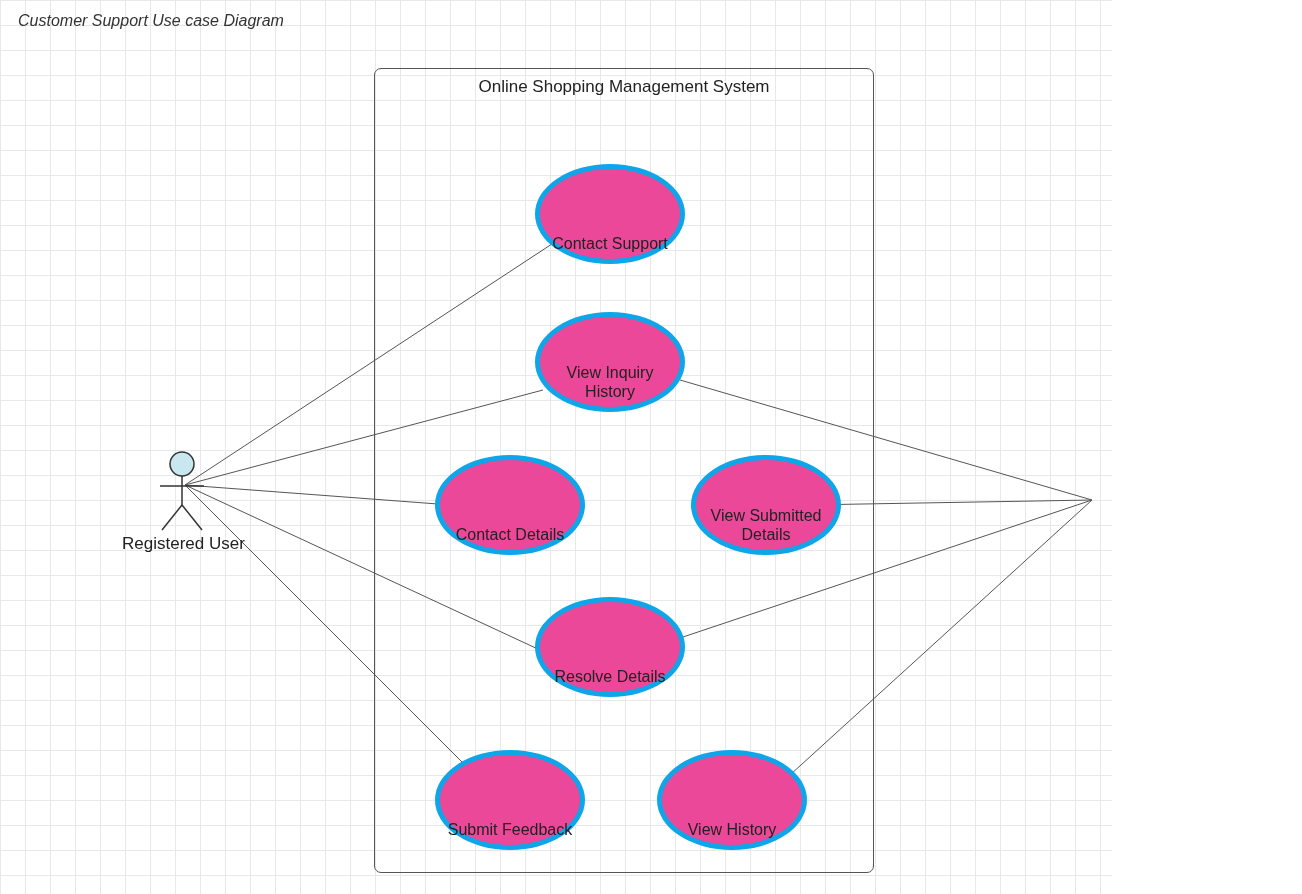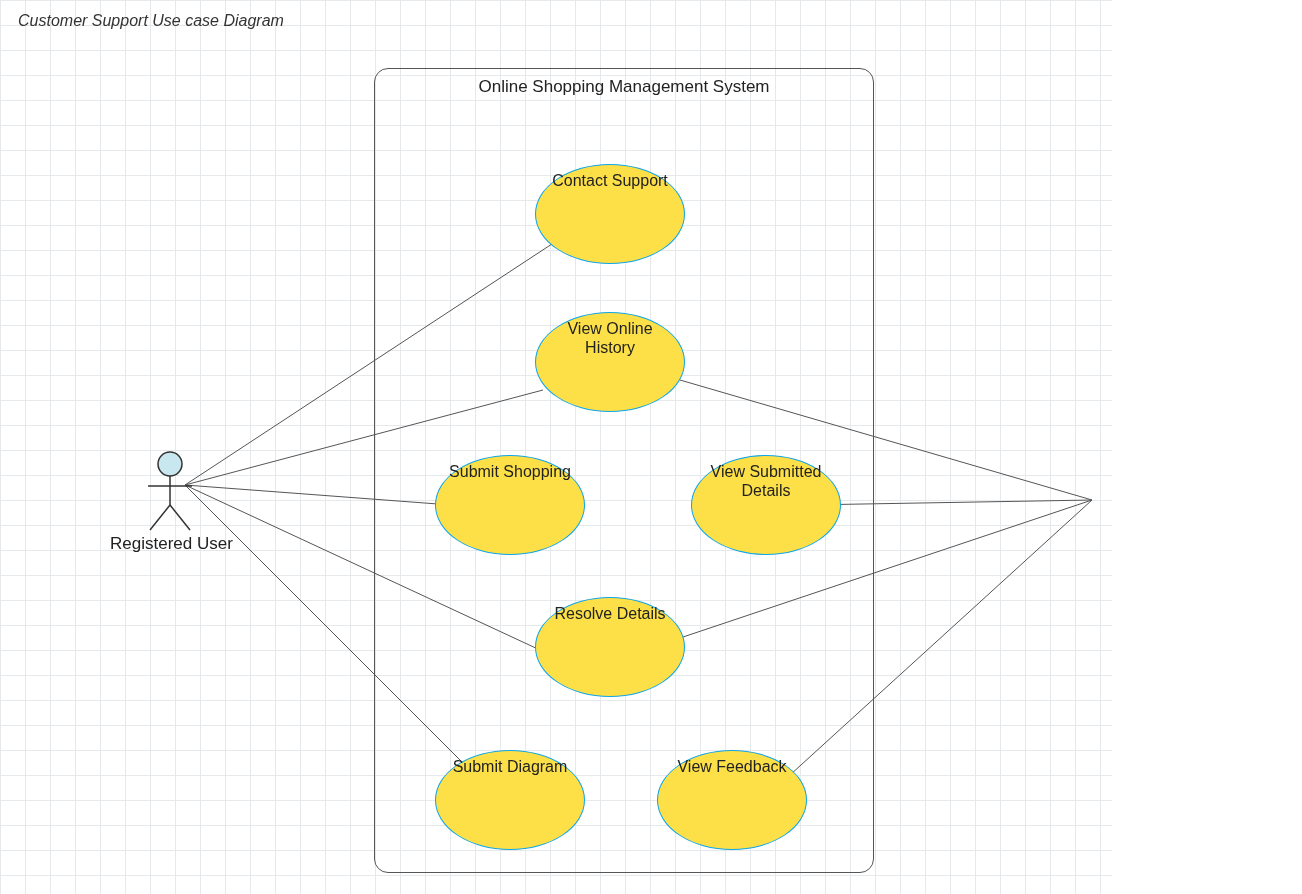--- a/index.html
+++ b/index.html
@@ -7,23 +7,23 @@
   .grid{position:absolute;inset:0;
     background-image:
       linear-gradient(to right,#e6e9ec 1px,transparent 1px),
       linear-gradient(to bottom,#e6e9ec 1px,transparent 1px),
       linear-gradient(to right,#cfd4d8 1px,transparent 1px),
       linear-gradient(to bottom,#cfd4d8 1px,transparent 1px);
     background-size:25px 25px,25px 25px,250px 250px,250px 250px;
     background-position:0 0,0 0,0 0,0 0;
   }
   .title{position:absolute;left:18px;top:12px;font-style:italic;font-size:16px;color:#333;}
-  .system{position:absolute;border:1px solid #555;border-radius:14px;background:transparent;}
+  .system{position:absolute;border:1px solid #555;border-radius:7px;background:transparent;}
   .system-title{position:absolute;left:0;right:0;top:8px;text-align:center;font-size:17px;color:#222;}
-  .usecase{position:absolute;border:1px solid #0ea5e9;border-radius:50%;background:#fde047;display:flex;align-items:flex-start;justify-content:center;text-align:center;font-size:16px;color:#222;line-height:1.2;padding:6px;box-sizing:border-box;}
+  .usecase{position:absolute;border:5px solid #0ea5e9;border-radius:50%;background:#ec4899;display:flex;align-items:flex-end;justify-content:center;text-align:center;font-size:16px;color:#222;line-height:1.2;padding:6px;box-sizing:border-box;}
   .actor{position:absolute;text-align:center;}
   .actor svg{display:block;margin:0 auto;}
   .actor-label{font-size:17px;color:#222;margin-top:2px;white-space:nowrap;}
   svg.lines{position:absolute;inset:0;width:1302px;height:894px;pointer-events:none;}
   svg.lines line{stroke:#555;stroke-width:1;}
 </style>
 </head>
 <body>
 
 <div class="canvas">
@@ -46,39 +46,39 @@
   <div class="title">Customer Support Use case Diagram</div>
 
   <div class="system" style="left:374px;top:68px;width:498px;height:803px">
     <div class="system-title">Online Shopping Management System</div>
   </div>
 
   <div class="usecase" style="left:535px;top:164px;width:150px;height:100px">
     <span>Contact Support</span>
   </div>
   <div class="usecase" style="left:535px;top:312px;width:150px;height:100px">
-    <span>View Online History</span>
+    <span>View Inquiry History</span>
   </div>
   <div class="usecase" style="left:435px;top:455px;width:150px;height:100px">
-    <span>Submit Shopping</span>
+    <span>Contact Details</span>
   </div>
   <div class="usecase" style="left:691px;top:455px;width:150px;height:100px">
     <span>View Submitted Details</span>
   </div>
   <div class="usecase" style="left:535px;top:597px;width:150px;height:100px">
     <span>Resolve Details</span>
   </div>
   <div class="usecase" style="left:435px;top:750px;width:150px;height:100px">
-    <span>Submit Diagram</span>
+    <span>Submit Feedback</span>
   </div>
   <div class="usecase" style="left:657px;top:750px;width:150px;height:100px">
-    <span>View Feedback</span>
+    <span>View History</span>
   </div>
 
-  <div class="actor" style="left:110px;top:450px;width:120px">
+  <div class="actor" style="left:122px;top:450px;width:120px">
     <svg width="60" height="82" viewBox="0 0 60 82">
       <circle cx="30" cy="14" r="12" fill="#c9e7ee" stroke="#333" stroke-width="1.5"></circle>
       <line x1="30" y1="26" x2="30" y2="55" stroke="#333" stroke-width="1.5"></line>
       <line x1="8" y1="36" x2="52" y2="36" stroke="#333" stroke-width="1.5"></line>
       <line x1="30" y1="55" x2="10" y2="80" stroke="#333" stroke-width="1.5"></line>
       <line x1="30" y1="55" x2="50" y2="80" stroke="#333" stroke-width="1.5"></line>
     </svg>
     <div class="actor-label">Registered User</div>
   </div>
 

